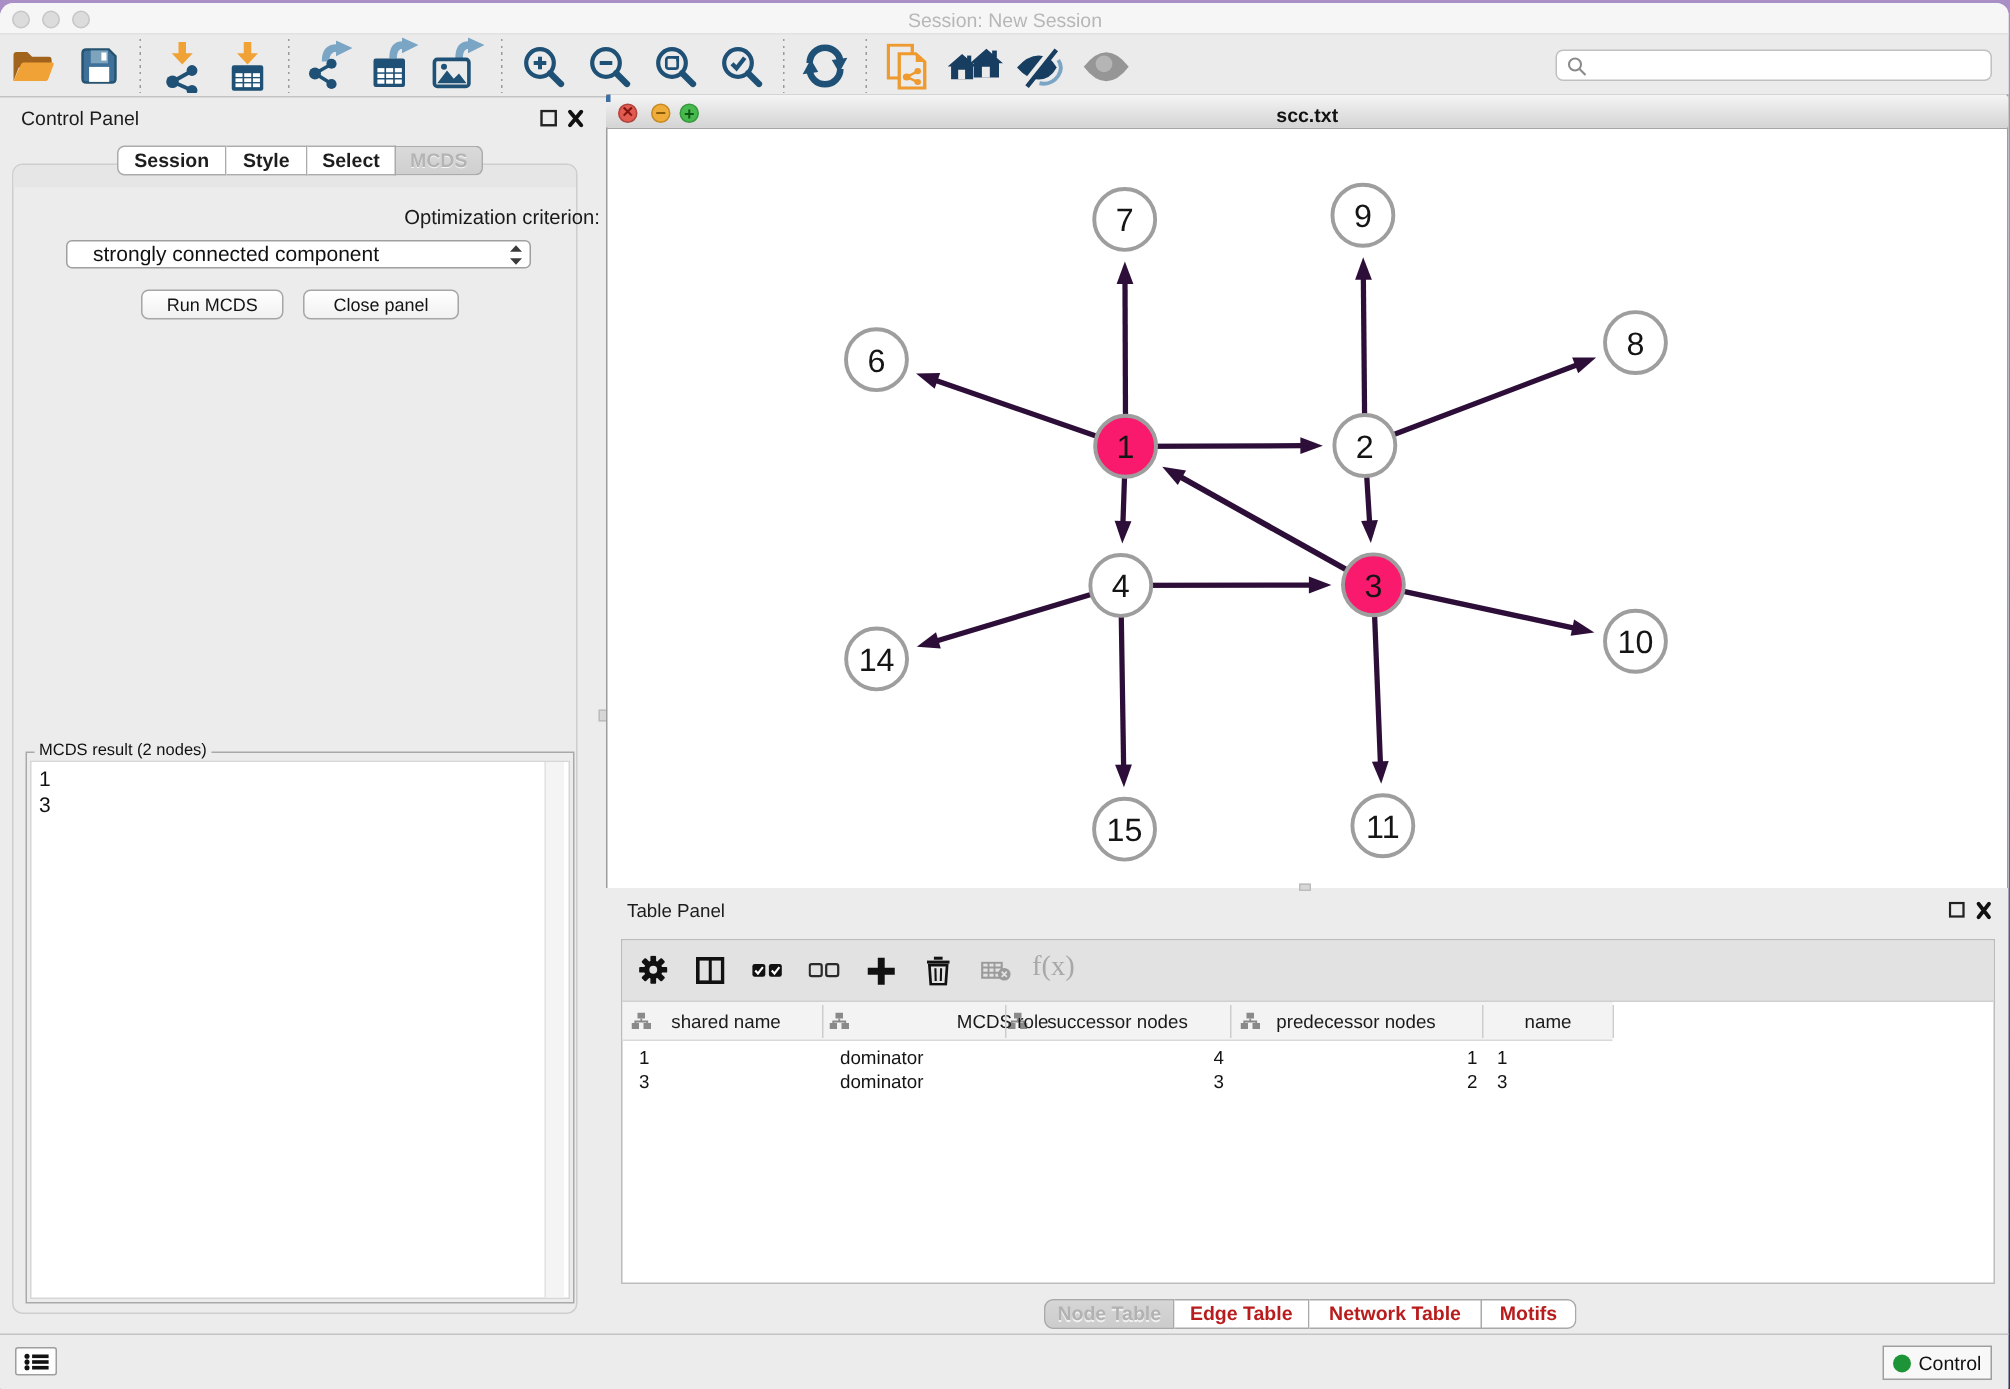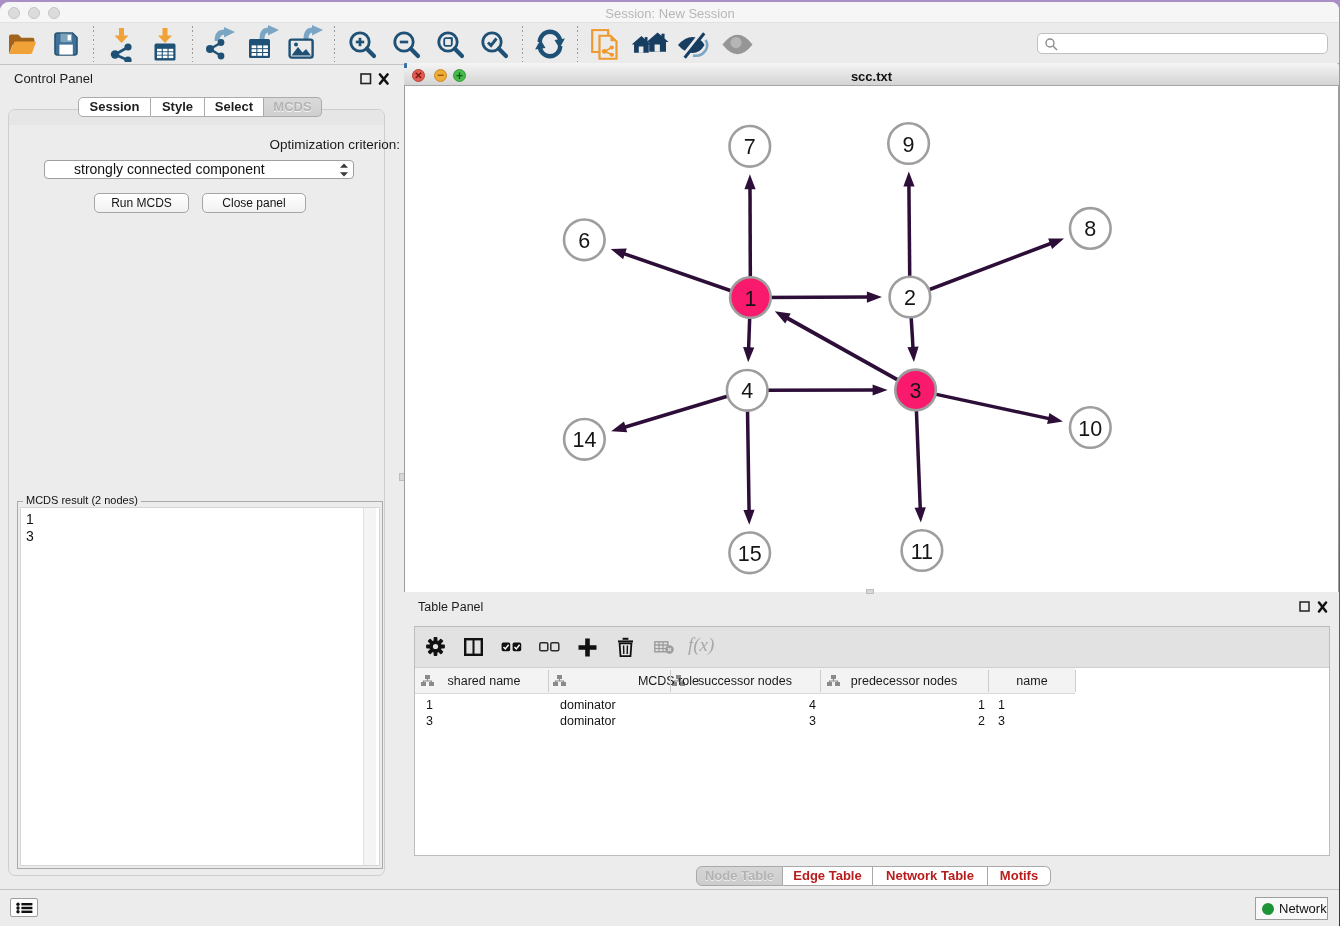--- a/index.html
+++ b/index.html
@@ -13,21 +13,21 @@
 #toolbar{position:absolute;left:0;top:22px;width:1339px;height:43px;background:#ebebeb;border-bottom:1px solid #c3c3c3;border-top:1px solid #e2e2e2}
 .vsep{position:absolute;top:26px;height:36px;width:1px;background-image:repeating-linear-gradient(#9a9a9a 0 1.6px,transparent 1.6px 4.4px)}
 #searchbox{position:absolute;left:1037px;top:33px;width:291px;height:21px;background:#fff;border:1px solid #c0c0c0;border-radius:5px}
 
 #cp-title{position:absolute;left:14px;top:71px;font-size:13px;color:#1c1c1c}
 #tabpane{position:absolute;left:8px;top:109px;width:377px;height:767px;border:1px solid #cecece;border-radius:7px;background:#ececec}
 #tabstrip{position:absolute;left:9px;top:110px;width:375px;height:15px;background:#e6e6e6;border-radius:6px 6px 0 0}
 .tab{position:absolute;top:97px;height:20px;border:1px solid #ababab;background:#fff;font-size:13px;font-weight:bold;color:#1d1d1d;text-align:center;line-height:18px}
 .tabsel{background:linear-gradient(#dadada,#cfcfcf);color:#b4b4b4;text-shadow:0 1px 0 #f5f5f5}
 #optlabel{position:absolute;left:0px;top:137px;width:400px;text-align:right;font-size:13.5px;color:#1a1a1a}
-#combo{position:absolute;left:44px;top:160px;width:310px;height:19px;background:#fff;border:1px solid #9f9f9f;border-radius:4px;font-size:14px;line-height:17px;padding-left:29px;color:#111}
+#combo{position:absolute;left:44px;top:160px;width:310px;height:19px;background:#fff;border:1px solid #9f9f9f;border-radius:4px;font-size:14px;line-height:17px;padding-left:17px;color:#111}
 .btn{position:absolute;top:193px;height:20px;background:linear-gradient(#ffffff,#f1f1f1);border:1px solid #a6a6a6;border-radius:5px;font-size:12px;color:#141414;text-align:center;line-height:18px}
 #fieldset{position:absolute;left:17px;top:501px;width:366px;height:368px;border:1px solid #a9a9a9}
 #fslabel{position:absolute;left:23px;top:494px;background:#ececec;padding:0 3px;font-size:11px;color:#111}
 #fswhite{position:absolute;left:20px;top:507px;width:360px;height:359px;background:#fff;border:1px solid #d6d6d6}
 #fsscroll{position:absolute;left:363px;top:508px;width:13px;height:357px;background:#f4f4f4;border-left:1px solid #e2e2e2}
 
 #netframe{position:absolute;left:404px;top:63px;width:935px;height:529px;background:#fff;border:1px solid #9d9d9d;border-bottom:none}
 #nettitle{position:absolute;left:404px;top:63px;width:935px;height:23px;background:linear-gradient(#f5f5f5,#d4d4d4);border-bottom:1px solid #a5a5a5;border-radius:3px 3px 0 0}
 .tfl{position:absolute;top:69px;width:13px;height:13px;border-radius:50%;font-size:11px;line-height:12px;text-align:center;font-weight:bold}
 #netname{position:absolute;left:404px;top:69px;width:935px;text-align:center;font-size:13px;font-weight:bold;color:#111}
@@ -334,21 +334,21 @@
   </svg>
 <svg class="abs" style="left:654px;top:641px" width="20" height="13" viewBox="0 0 20 13">
     <rect x="0.8" y="0.8" width="13" height="10" fill="none" stroke="#9b9b9b" stroke-width="1.4"></rect>
     <line x1="0.8" y1="4" x2="13.8" y2="4" stroke="#9b9b9b" stroke-width="1.4"></line>
     <line x1="0.8" y1="7.5" x2="13.8" y2="7.5" stroke="#9b9b9b" stroke-width="1.2"></line>
     <line x1="5" y1="0.8" x2="5" y2="10.8" stroke="#9b9b9b" stroke-width="1.2"></line>
     <line x1="9" y1="0.8" x2="9" y2="10.8" stroke="#9b9b9b" stroke-width="1.2"></line>
     <circle cx="15.5" cy="8.5" r="4.2" fill="#9b9b9b"></circle>
     <path d="M13.8 6.8 L17.2 10.2 M17.2 6.8 L13.8 10.2" stroke="#e2e2e2" stroke-width="1.2"></path>
   </svg>
-<div class="abs" style="left:688px;top:634px;font-family:'Liberation Serif',serif;font-style:italic;font-size:19px;color:#a8a8a8">f(x)</div>
+<div class="abs" style="left:688px;top:634px;font-family:'Liberation Serif',serif;font-size:19px;color:#a8a8a8">f(x)</div>
 <svg class="abs" style="left:421px;top:675px" width="13" height="12" viewBox="0 0 13 12">
     <g fill="#8a8a8a">
       <rect x="4" y="0" width="5" height="4"></rect>
       <rect x="0" y="7" width="5" height="4"></rect>
       <rect x="8" y="7" width="5" height="4"></rect>
       <path d="M6.5 4 V6 M2.5 7 V6 H10.5 V7" stroke="#8a8a8a" stroke-width="1.2" fill="none"></path>
     </g>
   </svg>
 <svg class="abs" style="left:553px;top:675px" width="13" height="12" viewBox="0 0 13 12">
     <g fill="#8a8a8a">
@@ -404,14 +404,14 @@
     <g fill="#111">
       <circle cx="2" cy="2.2" r="1.7"></circle>
       <circle cx="2" cy="6" r="1.7"></circle>
       <circle cx="2" cy="9.8" r="1.7"></circle>
       <rect x="5.4" y="1" width="11" height="2.4"></rect>
       <rect x="5.4" y="4.8" width="11" height="2.4"></rect>
       <rect x="5.4" y="8.6" width="11" height="2.4"></rect>
     </g>
     <line x1="2" y1="2" x2="2" y2="10" stroke="#111" stroke-width="0.8" stroke-dasharray="1 1.4"></line>
   </svg>
-<div id="membtn">Network</div>
+<div id="membtn">Control</div>
 <div class="abs" style="left:1262px;top:903px;width:12px;height:12px;border-radius:50%;background:#1d9437"></div>
 
 </body></html>

